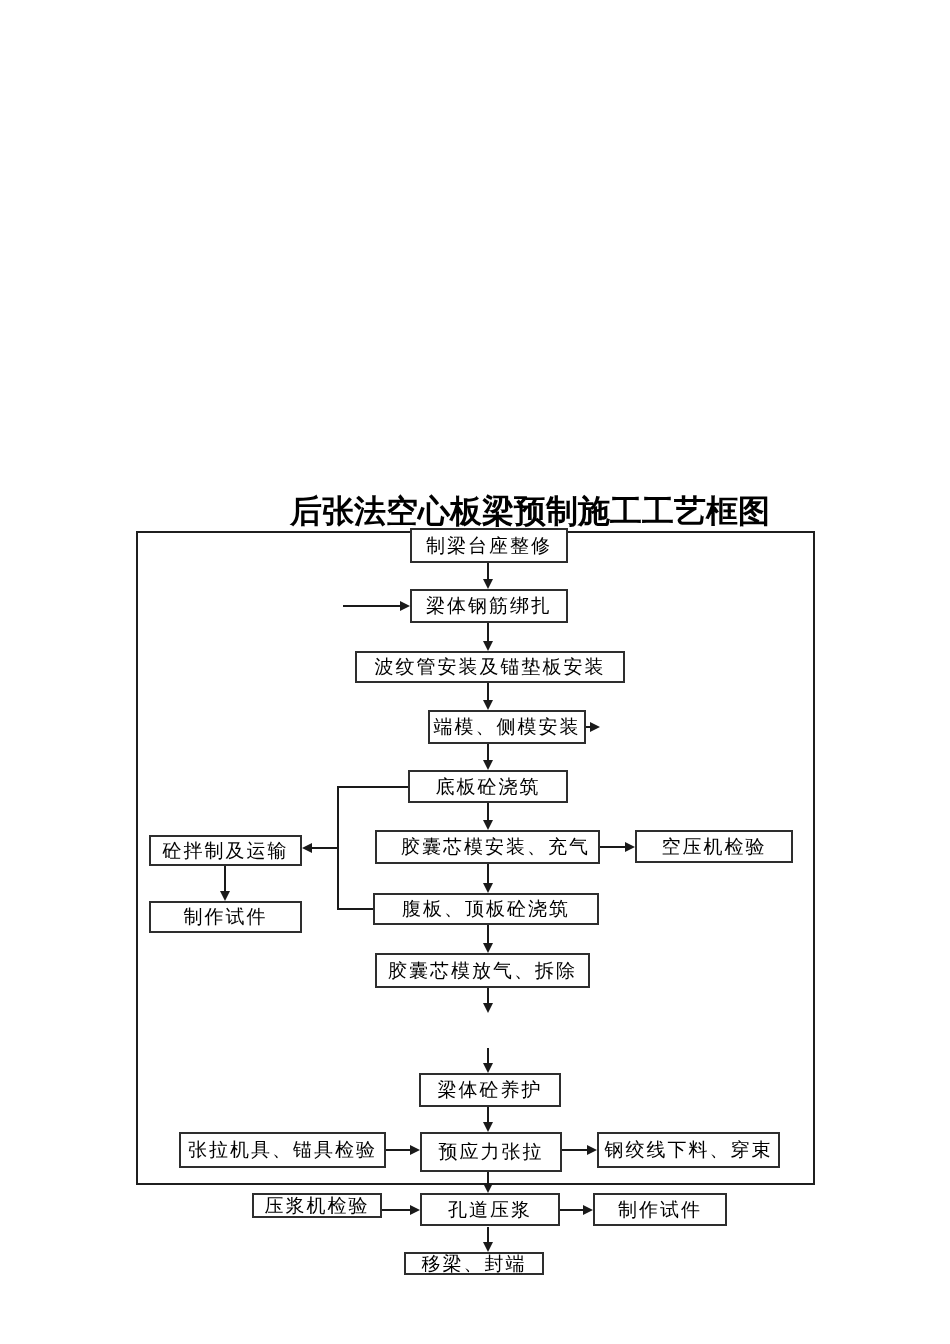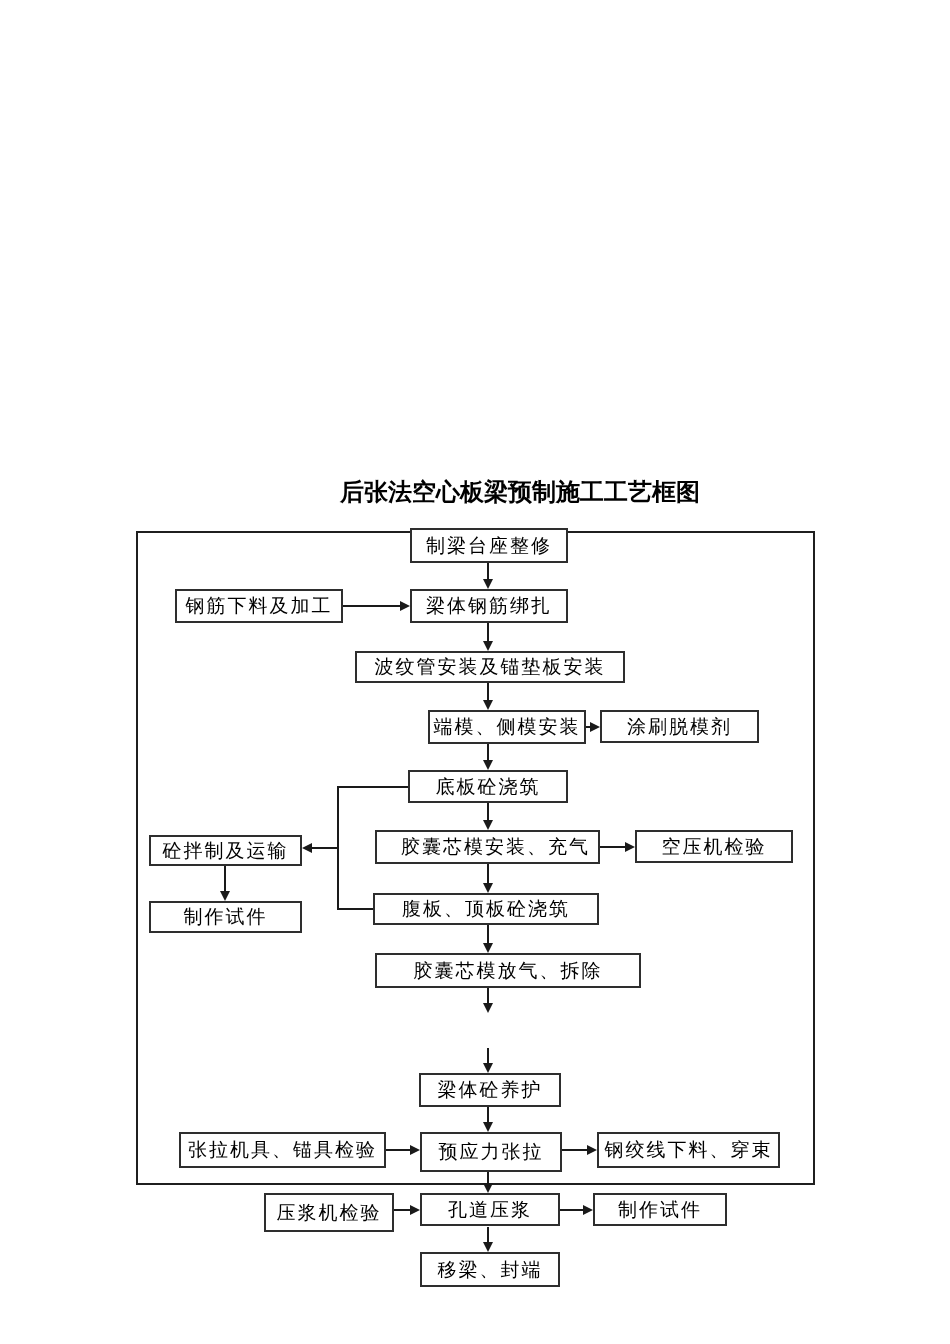--- a/index.html
+++ b/index.html
@@ -3,21 +3,21 @@
 <meta charset="utf-8">
 <style>
   html,body { margin:0; padding:0; background:#ffffff; }
   .canvas {
     position:relative; width:950px; height:1344px; background:#ffffff;
     font-family:"Liberation Sans","DejaVu Sans",sans-serif; color:#000;
     overflow:hidden;
   }
   .title {
     position:absolute; text-align:right; font-weight:bold;
-    font-size:24px; color:#000; white-space:nowrap;
+    font-size:32px; color:#000; white-space:nowrap;margin-top:14px;
   }
   .frame {
     position:absolute; box-sizing:border-box;
     border:2px solid #1f1f1f; background:transparent; z-index:0;
   }
   .box {
     position:absolute; box-sizing:border-box; border:2px solid #2e2e2e;
     background:#ffffff; display:flex; align-items:center; justify-content:center;
     font-size:19px; letter-spacing:2px; white-space:nowrap; z-index:2;
   }
@@ -81,34 +81,32 @@
   <div class="hline" style="left:386px; top:1149px; width:24px;"></div>
   <div class="arr right" style="left:410px; top:1145px;"></div>
   <div class="hline" style="left:562px; top:1149px; width:25px;"></div>
   <div class="arr right" style="left:587px; top:1145px;"></div>
   <div class="hline" style="left:382px; top:1209px; width:28px;"></div>
   <div class="arr right" style="left:410px; top:1205px;"></div>
   <div class="hline" style="left:560px; top:1209px; width:23px;"></div>
   <div class="arr right" style="left:583px; top:1205px;"></div>
 
   <div class="box" style="left:410px; top:528px;  width:158px; height:35px;">制梁台座整修</div>
-  <div class="box" style="left:175px; top:589px;  width:168px; height:34px;">钢筋下料及加工</div>
   <div class="box" style="left:410px; top:589px;  width:158px; height:34px;">梁体钢筋绑扎</div>
   <div class="box" style="left:355px; top:651px;  width:270px; height:32px;">波纹管安装及锚垫板安装</div>
   <div class="box" style="left:410px; top:710px;  width:158px; height:34px;margin-left:18px;">端模、侧模安装</div>
-  <div class="box" style="left:600px; top:710px;  width:159px; height:33px;">涂刷脱模剂</div>
   <div class="box" style="left:408px; top:770px;  width:160px; height:33px;">底板砼浇筑</div>
   <div class="box" style="left:149px; top:835px;  width:153px; height:31px;">砼拌制及运输</div>
   <div class="box" style="left:375px; top:830px;  width:225px; height:34px;padding-left:16px;">胶囊芯模安装、充气</div>
   <div class="box" style="left:635px; top:830px;  width:158px; height:33px;">空压机检验</div>
   <div class="box" style="left:149px; top:901px;  width:153px; height:32px;">制作试件</div>
   <div class="box" style="left:373px; top:893px;  width:226px; height:32px;">腹板、顶板砼浇筑</div>
-  <div class="box" style="left:375px; top:953px;  width:266px; height:35px;">胶囊芯模放气、拆除</div>
+  <div class="box" style="left:375px; top:953px;  width:215px; height:35px;">胶囊芯模放气、拆除</div>
   <div class="box" style="left:419px; top:1073px; width:142px; height:34px;">梁体砼养护</div>
   <div class="box" style="left:179px; top:1132px; width:207px; height:36px;">张拉机具、锚具检验</div>
   <div class="box" style="left:420px; top:1132px; width:142px; height:40px;">预应力张拉</div>
   <div class="box" style="left:597px; top:1132px; width:183px; height:36px;">钢绞线下料、穿束</div>
-  <div class="box" style="left:264px; top:1193px; width:130px; height:39px;">压浆机检验</div>
+  <div class="box" style="left:252px; top:1193px; width:130px; height:25px;">压浆机检验</div>
   <div class="box" style="left:420px; top:1193px; width:140px; height:33px;">孔道压浆</div>
   <div class="box" style="left:593px; top:1193px; width:134px; height:33px;">制作试件</div>
-  <div class="box" style="left:420px; top:1252px; width:140px; height:35px;">移梁、封端</div>
+  <div class="box" style="left:404px; top:1252px; width:140px; height:23px;">移梁、封端</div>
 
 </div>
 
 </body></html>

